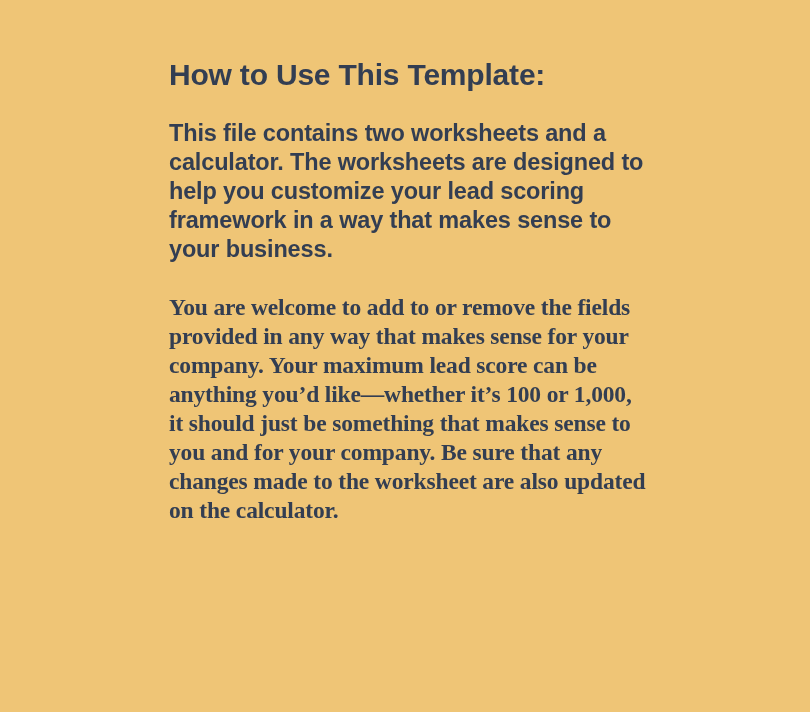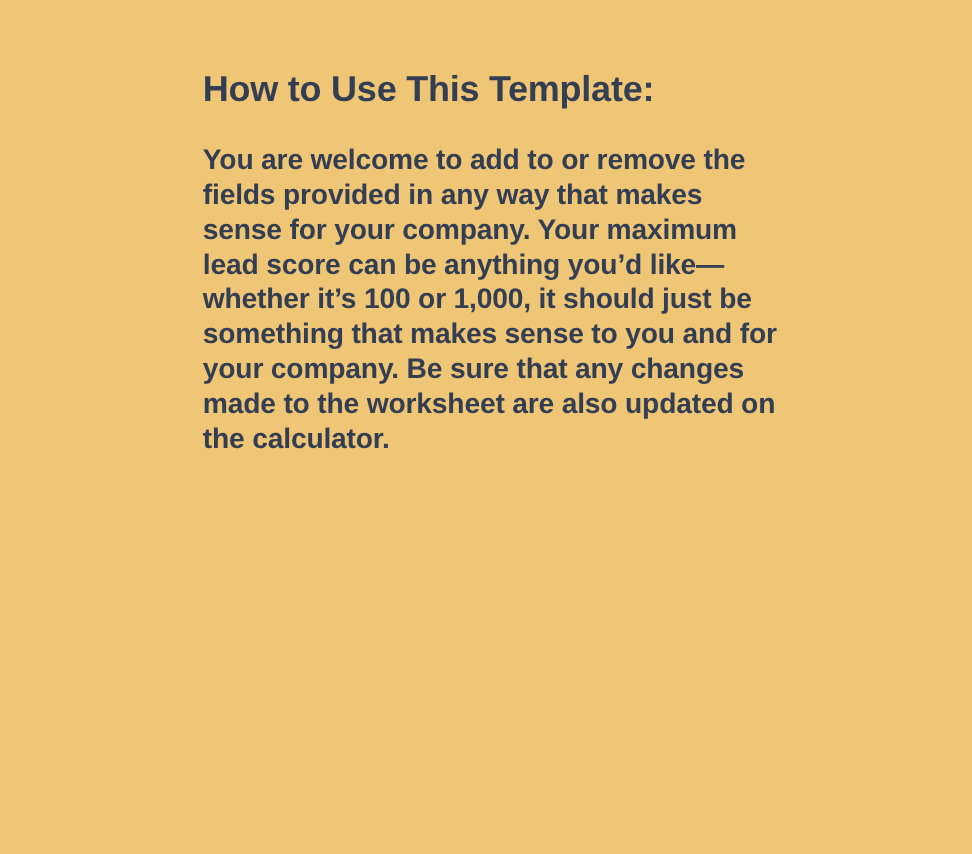--- a/index.html
+++ b/index.html
@@ -55,17 +55,18 @@
   }
 </style>
 </head>
 <body>
 
 <div class="page">
   <div class="content">
 
     <h1 class="heading">How to Use This Template:</h1>
 
+    <p class="paragraph">This file contains two worksheets and a calculator. The worksheets are designed to help you customize your lead scoring framework in a way that makes sense to your business.</p>
 
     <p class="paragraph">You are welcome to add to or remove the fields provided in any way that makes sense for your company. Your maximum lead score can be anything you’d like—whether it’s 100 or 1,000, it should just be something that makes sense to you and for your company. Be sure that any changes made to the worksheet are also updated on the calculator.</p>
 
   </div>
 </div>
 
 </body></html>

